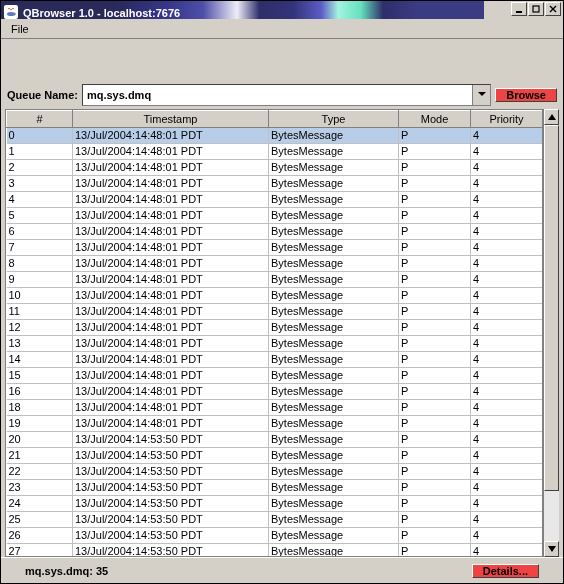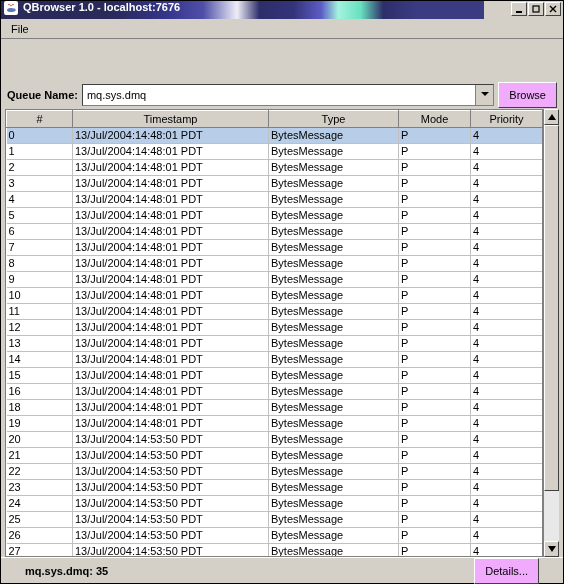--- a/index.html
+++ b/index.html
@@ -22,21 +22,21 @@
     background: #d4d0c8;
   }
   .titlebar {
     height: 18px;
     background: linear-gradient(to right,
       #2b2b5a 0%, #29295a 20%, #36368c 30%, #4f4fa8 36%,
       #ededf8 42%, #2e2e6a 46%, #33337a 52%, #5c5cc6 57%,
       #a3f3df 60%, #67e1bf 64%, #2e2e6a 68%, #3b3b84 74%,
       #3b3b84 86%, #d4d0c8 86%, #d4d0c8 100%);
     display: flex;
-    align-items: flex-start;
+    align-items: flex-end;
     color: #fff;
     font-weight: bold;
     font-size: 11px;
     position: relative;
   }
   .titlebar .icon {
     width: 14px; height: 14px;
     margin: 0 3px;
     background: #fff;
     border-radius: 2px;
@@ -88,41 +88,41 @@
     border: 1px solid #808080;
     border-top-color: #404040;
     border-left-color: #404040;
     display: flex;
     align-items: center;
     position: relative;
   }
   .combo-input {
     border: none; outline: none;
     font: inherit;
-    font-weight: normal;
+    font-weight: bold;
     padding: 10px 4px;
     flex: 1;
     height: 100%;
     background: transparent;
   }
   .combo-arrow {
     width: 18px; height: 100%;
     background: #d4d0c8;
     border-left: 1px solid #808080;
     display: flex; align-items: center; justify-content: center;
   }
   .btn {
-    height: 26px;
+    height: 14px;
     padding: 0 10px;
-    background: #f0abfc;
+    background: #ef4444;
     border: 1px solid #fff;
     border-right-color: #404040;
     border-bottom-color: #404040;
     font: inherit;
-    font-weight: normal;
+    font-weight: bold;
     font-size: 11px;
     display: flex; align-items: center;
   }
   .content {
     flex: 1;
     display: flex;
     background: #d4d0c8;
     padding: 0 4px 0 4px;
     min-height: 0;
   }

